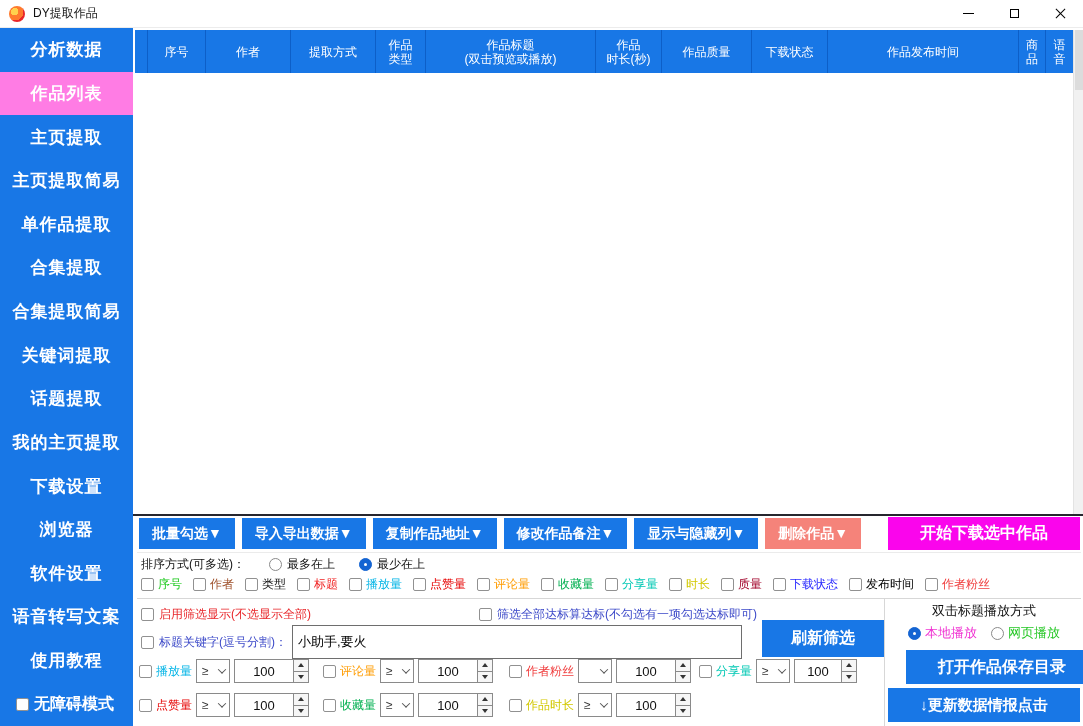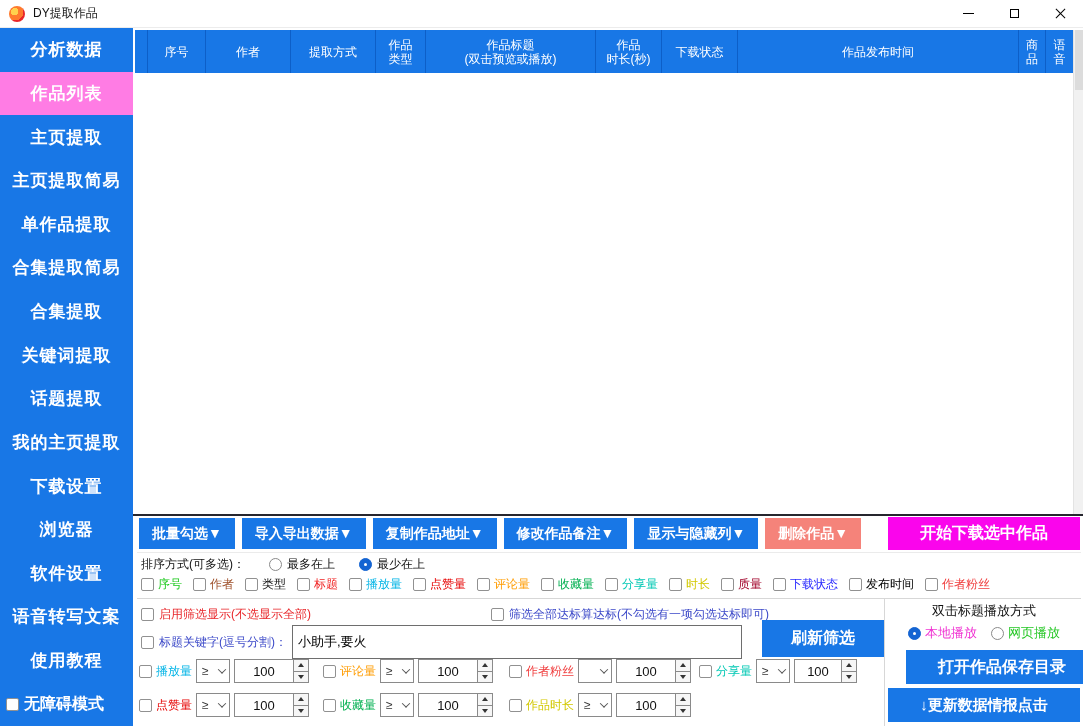--- a/index.html
+++ b/index.html
@@ -18,21 +18,21 @@
   .ic-min { width:11px; height:0; border-top:1px solid #000; }
   .ic-max { width:9px; height:9px; border:1px solid #000; }
   .ic-close { position:relative; width:11px; height:11px; }
   .ic-close::before,.ic-close::after { content:""; position:absolute; left:-1px; top:5px; width:13px; height:1px; background:#000; }
   .ic-close::before { transform:rotate(45deg);} .ic-close::after { transform:rotate(-45deg);}
 
   
   .sidebar { position:absolute; left:0; top:28px; width:133px; height:698px; background:#1877e6; display:flex; flex-direction:column; }
   .navitem { flex:1; display:flex; align-items:center; justify-content:center; color:#fff; font-size:17px; font-weight:bold; letter-spacing:1px; cursor:pointer; white-space:nowrap; }
   .navitem.active { background:#ff7ce4; }
-  .nav-access { flex:1; display:flex; align-items:center; justify-content:flex-start; padding-left:6px; color:#fff; font-size:16px; font-weight:bold; gap:5px; }
+  .nav-access { flex:1; display:flex; align-items:center; justify-content:flex-start; padding-left:16px; color:#fff; font-size:16px; font-weight:bold; gap:5px; }
 
   
   .main { position:absolute; left:135px; top:28px; width:948px; height:488px; }
   .thead { position:absolute; left:0; top:2px; width:938px; height:43px; background:#1877e6; display:flex; }
   .th { height:100%; display:flex; flex-direction:column; align-items:center; justify-content:center; color:#fff; font-size:12px; line-height:14px; border-right:1px solid #0d5fc8; text-align:center; white-space:nowrap; overflow:hidden; }
   .tbody { position:absolute; left:0; top:45px; width:938px; height:441px; background:#fff; }
   .vscroll { position:absolute; right:0; top:2px; width:10px; height:484px; background:#f1f1f1; border-left:1px solid #e3e3e3; }
   .vthumb { position:absolute; left:1px; top:0; width:8px; height:60px; background:#dcdcdc; }
 
   .sep { position:absolute; left:133px; top:514px; width:950px; height:2px; background:#26262e; }
@@ -51,21 +51,21 @@
   .sortrow { position:absolute; left:8px; top:40px; height:17px; display:flex; align-items:center; gap:6px; color:#111; }
   .radio { width:13px; height:13px; border-radius:50%; border:1px solid #8a8a8a; background:#fff; position:relative; display:inline-block; flex:none; }
   .radio.on { border-color:#1464d2; background:#1464d2; }
   .radio.on::after { content:""; position:absolute; left:4px; top:4px; width:3px; height:3px; border-radius:50%; background:#fff; }
   .sortrow .ropt { display:flex; align-items:center; gap:5px; margin-left:18px; }
 
   .fieldrow { position:absolute; left:8px; top:60px; height:16px; display:flex; align-items:center; gap:11px; white-space:nowrap; }
   .cb { width:13px; height:13px; border:1px solid #919191; border-radius:2px; background:#fff; display:inline-block; flex:none; }
   .fitem { display:flex; align-items:center; gap:4px; }
 
-  .togglerow { position:absolute; left:8px; top:90px; height:16px; display:flex; align-items:center; gap:20px; }
+  .togglerow { position:absolute; left:8px; top:90px; height:16px; display:flex; align-items:center; gap:8px; }
   .togglerow .t2 { margin-left:160px; }
   .titem { display:flex; align-items:center; gap:5px; }
 
   .kwrow { position:absolute; left:8px; top:113px; height:26px; display:flex; align-items:center; gap:5px; }
   .kwinput { width:450px; height:25px; border:1px solid #6e6e6e; font-size:13px; padding:16px 5px; font-family:inherit; }
   .refreshbtn { position:absolute; left:629px; top:104px; width:122px; height:37px; background:#1877e6; color:#fff; font-weight:bold; font-size:16px; display:flex; align-items:center; justify-content:center; cursor:pointer; }
 
   .frow { position:absolute; left:0; width:751px; height:26px; }
   .frow1 { top:142px; } .frow2 { top:176px; }
   .fgroup { position:absolute; display:flex; align-items:center; gap:4px; height:26px; }
@@ -105,22 +105,22 @@
         </div>
     </div>
   </div>
 
   <div class="sidebar">
     <div class="navitem">分析数据</div>
     <div class="navitem active">作品列表</div>
     <div class="navitem">主页提取</div>
     <div class="navitem">主页提取简易</div>
     <div class="navitem">单作品提取</div>
+    <div class="navitem">合集提取</div>
     <div class="navitem">合集提取简易</div>
-    <div class="navitem">合集提取</div>
     <div class="navitem">关键词提取</div>
     <div class="navitem">话题提取</div>
     <div class="navitem">我的主页提取</div>
     <div class="navitem">下载设置</div>
     <div class="navitem">浏览器</div>
     <div class="navitem">软件设置</div>
     <div class="navitem">语音转写文案</div>
     <div class="navitem">使用教程</div>
     <div class="nav-access">
       <span class="cb"></span>
@@ -145,20 +145,23 @@
           <span>类型</span>
         </div>
       <div class="th" style="width:170px">
           <span>作品标题</span>
           <span>(双击预览或播放)</span>
         </div>
       <div class="th" style="width:66px">
           <span>作品</span>
           <span>时长(秒)</span>
         </div>
+      <div class="th" style="width:90px">
+          <span>作品质量</span>
+        </div>
       <div class="th" style="width:76px">
           <span>下载状态</span>
         </div>
       <div class="th" style="flex:1">
           <span>作品发布时间</span>
         </div>
       <div class="th" style="width:27px">
           <span>商</span>
           <span>品</span>
         </div>

